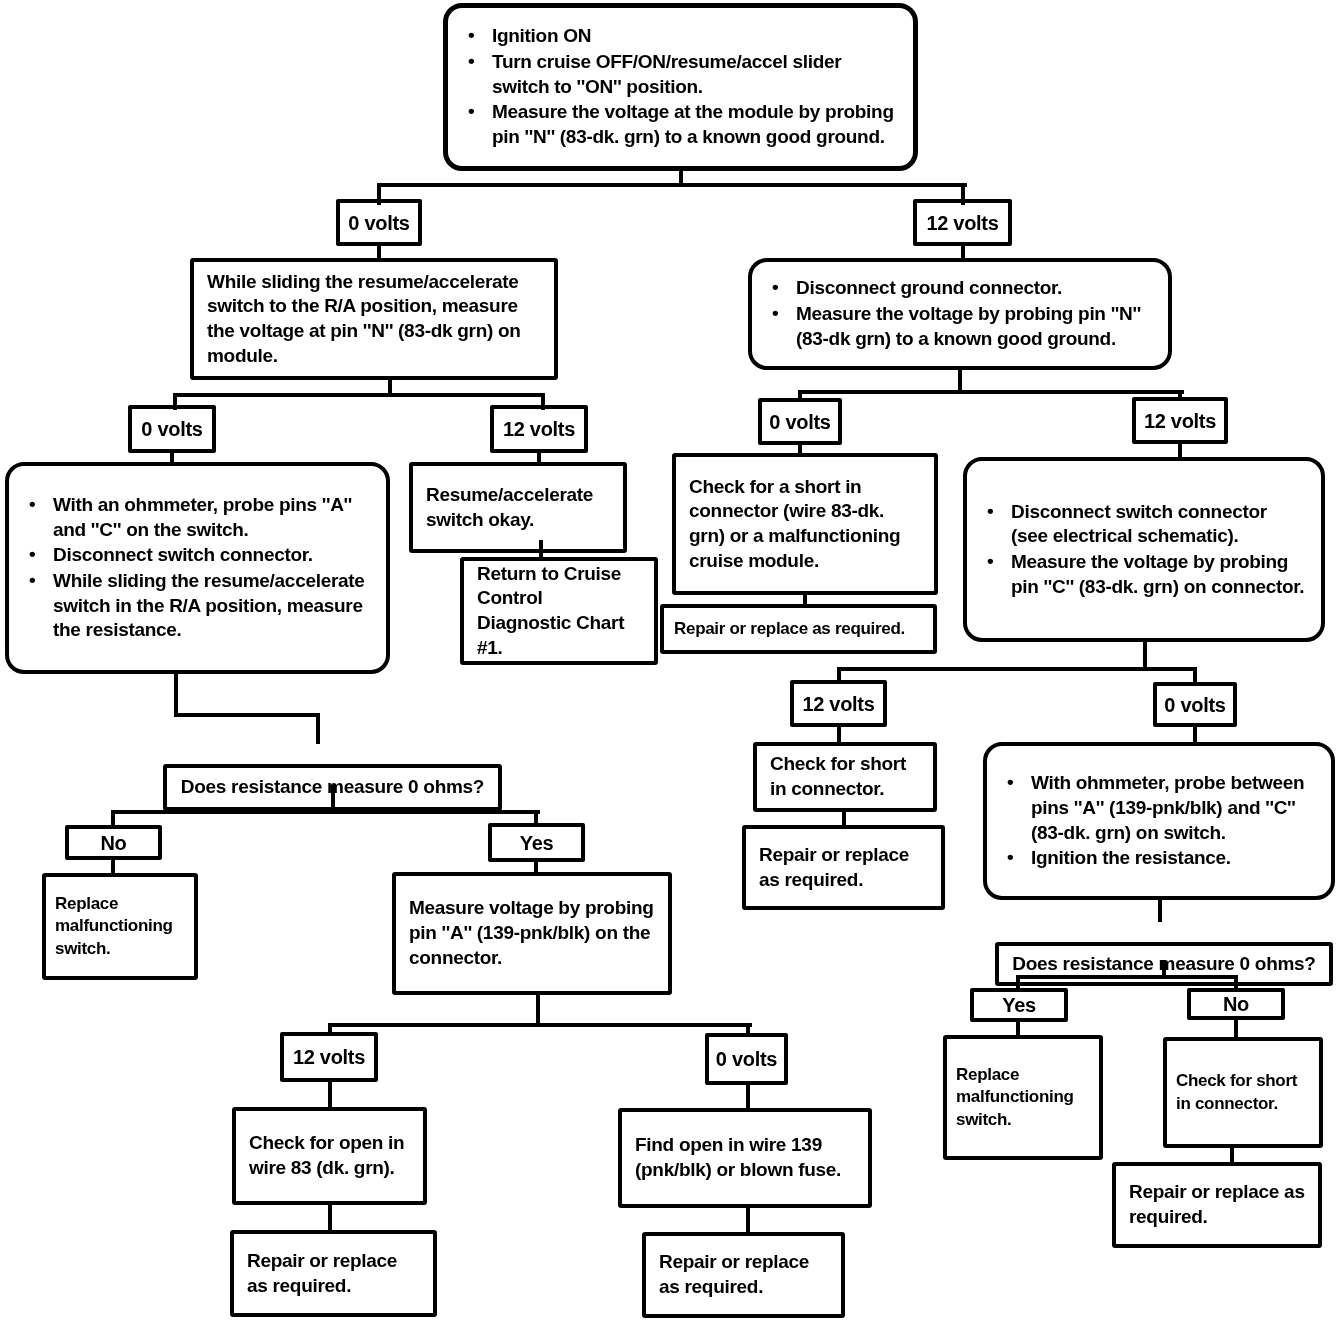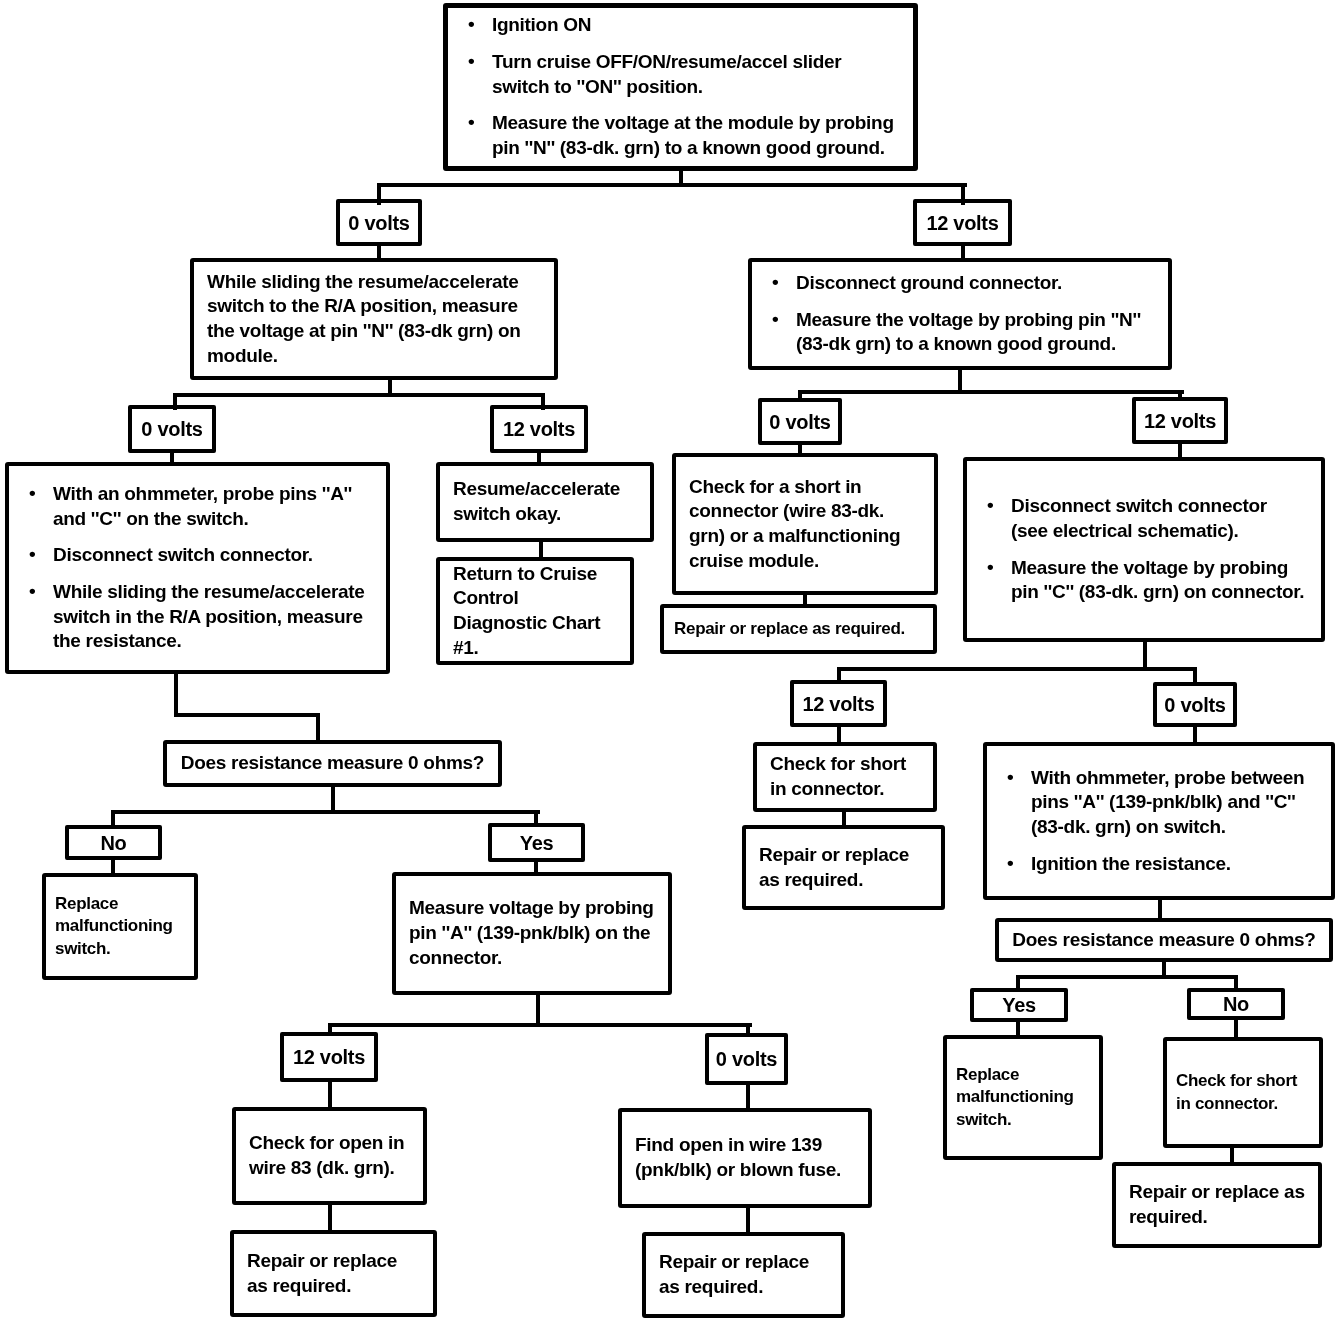--- a/index.html
+++ b/index.html
@@ -15,24 +15,24 @@
     display:flex;flex-direction:column;justify-content:center;
     overflow:hidden;text-align:left;
   }
   .box.thick{border-width:5px;}
   .label{
     position:absolute;box-sizing:border-box;background:#fff;
     border:4px solid #000;border-radius:2px;
     display:flex;align-items:center;justify-content:center;
     font-size:20px;line-height:1;overflow:hidden;white-space:nowrap;
   }
-  .question{align-items:center;text-align:center;padding:2px 6px;}
+  .question{align-items:center;text-align:center;padding:2px 6px;margin-top:24px;}
   .narrow{font-size:17px;padding:8px 9px;}
   .oneline{font-size:17px;white-space:nowrap;padding:8px 10px;}
-  .bullets{justify-content:center;gap:12px;}
+  .bullets{justify-content:center;gap:1px;border-radius:19px;}
   .bullet{position:relative;padding-left:31px;}
   .bullet::before{content:"\2022";position:absolute;left:7px;top:-1px;}
   .line{position:absolute;background:#000;}
 </style>
 </head>
 <body>
 
 <div class="canvas">
 
   <div class="box thick bullets" style="left:443px;top:3px;width:475px;height:168px">
@@ -51,22 +51,22 @@
   </div>
 
   <div class="label" style="left:128px;top:405px;width:88px;height:48px">0 volts</div>
   <div class="label" style="left:490px;top:405px;width:98px;height:48px">12 volts</div>
 
   <div class="box bullets" style="left:5px;top:462px;width:385px;height:212px">
     <div class="bullet">With an ohmmeter, probe pins ''A'' and ''C'' on the switch.</div>
     <div class="bullet">Disconnect switch connector.</div>
     <div class="bullet">While sliding the resume/accelerate switch in the R/A position, measure the resistance.</div>
   </div>
-  <div class="box" style="left:436px;top:462px;width:218px;height:80px">Resume/accelerate switch okay.</div>
-  <div class="box" style="left:436px;top:557px;width:198px;height:108px">Return to Cruise Control Diagnostic Chart #1.</div>
+  <div class="box" style="left:409px;top:462px;width:218px;height:91px">Resume/accelerate switch okay.</div>
+  <div class="box" style="left:460px;top:557px;width:198px;height:108px">Return to Cruise Control Diagnostic Chart #1.</div>
 
   <div class="label" style="left:758px;top:398px;width:84px;height:47px">0 volts</div>
   <div class="label" style="left:1132px;top:397px;width:96px;height:47px">12 volts</div>
 
   <div class="box" style="left:672px;top:453px;width:266px;height:142px">Check for a short in connector (wire 83-dk. grn) or a malfunctioning cruise module.</div>
   <div class="box oneline" style="left:660px;top:604px;width:277px;height:50px">Repair or replace as required.</div>
   <div class="box bullets" style="left:963px;top:457px;width:362px;height:185px">
     <div class="bullet">Disconnect switch connector (see electrical schematic).</div>
     <div class="bullet">Measure the voltage by probing pin ''C'' (83-dk. grn) on connector.</div>
   </div>

